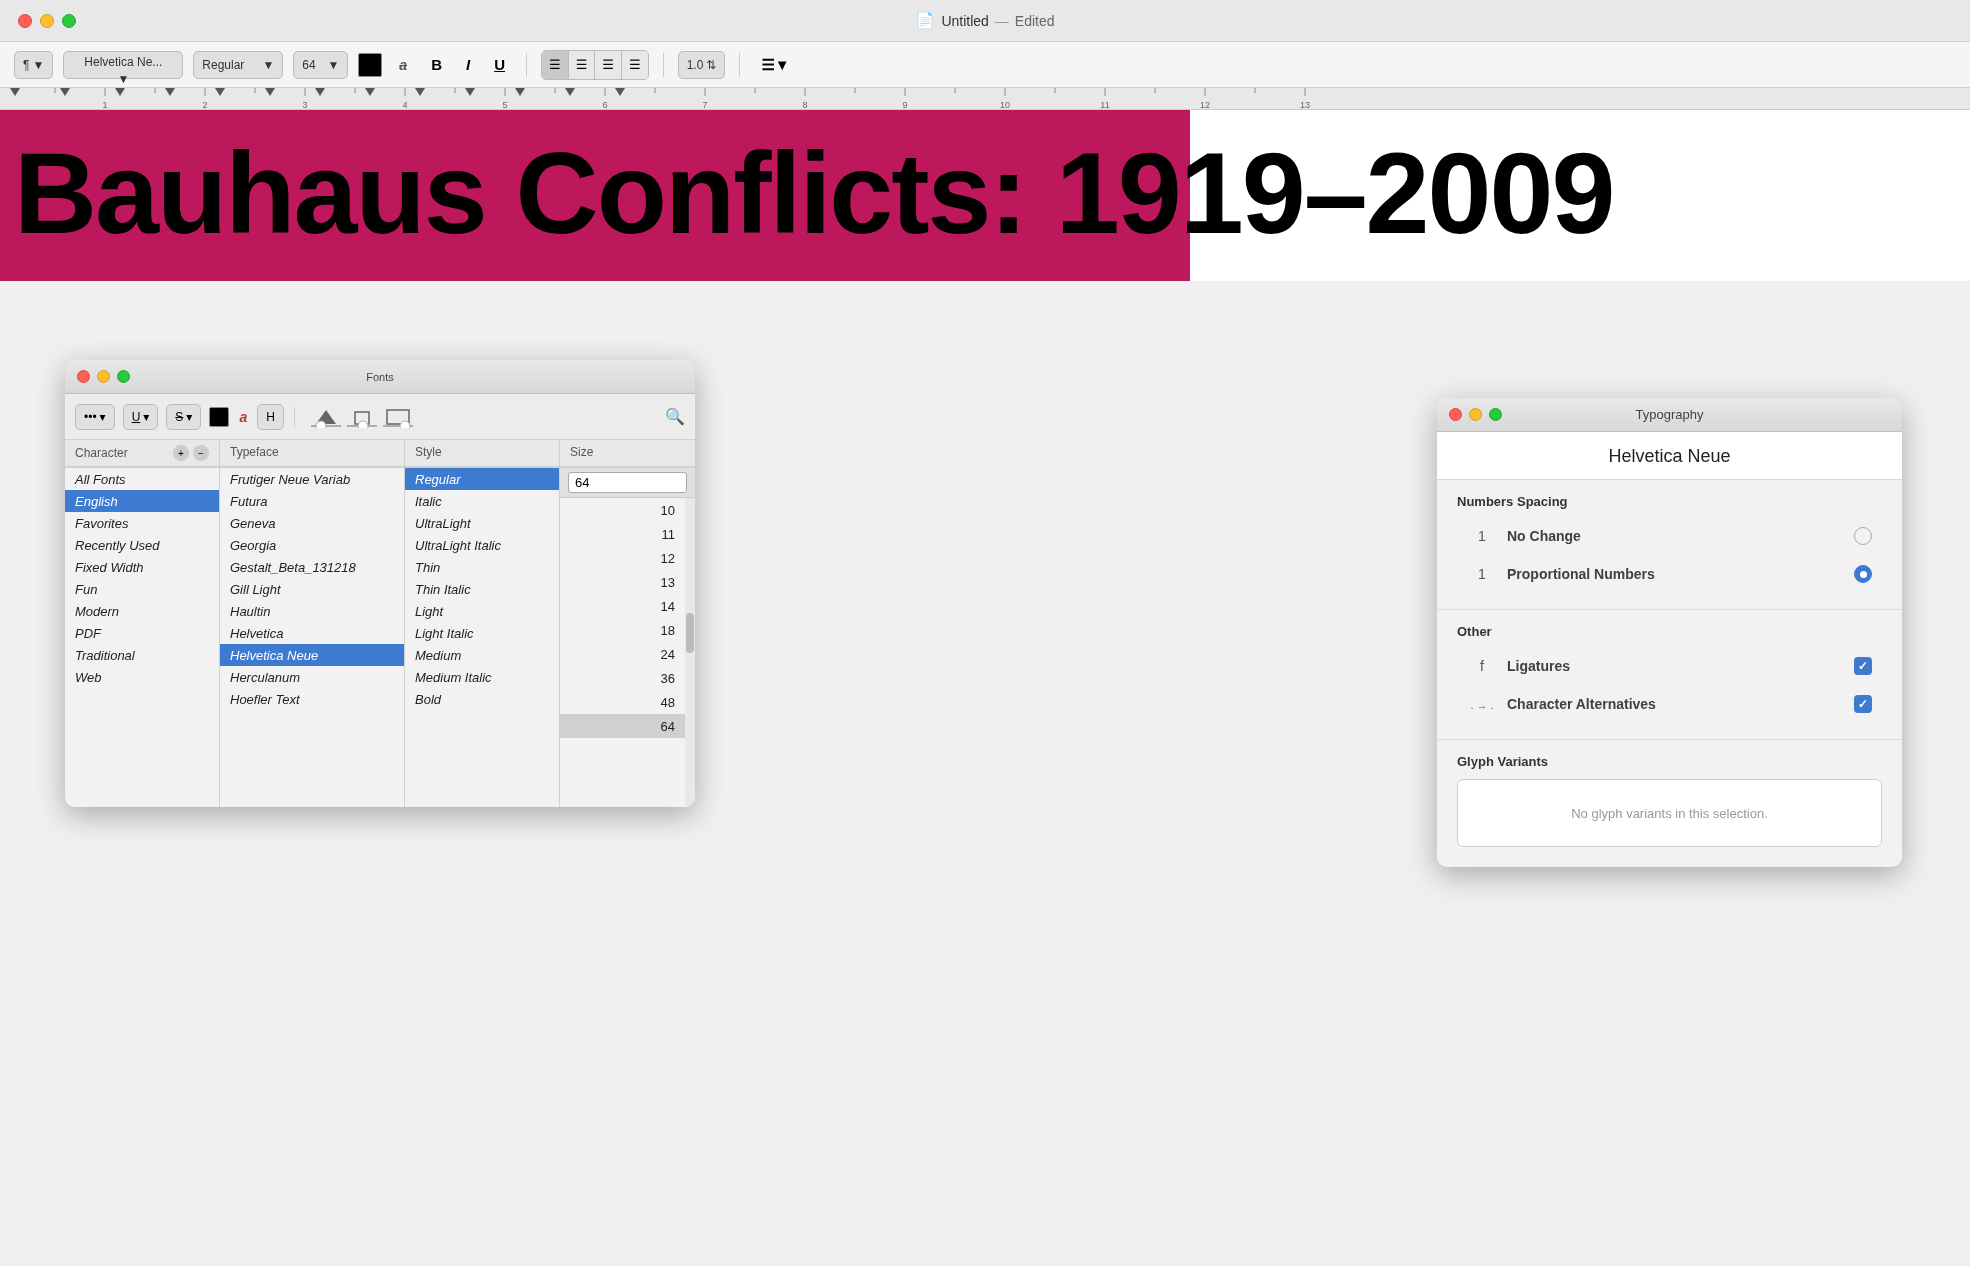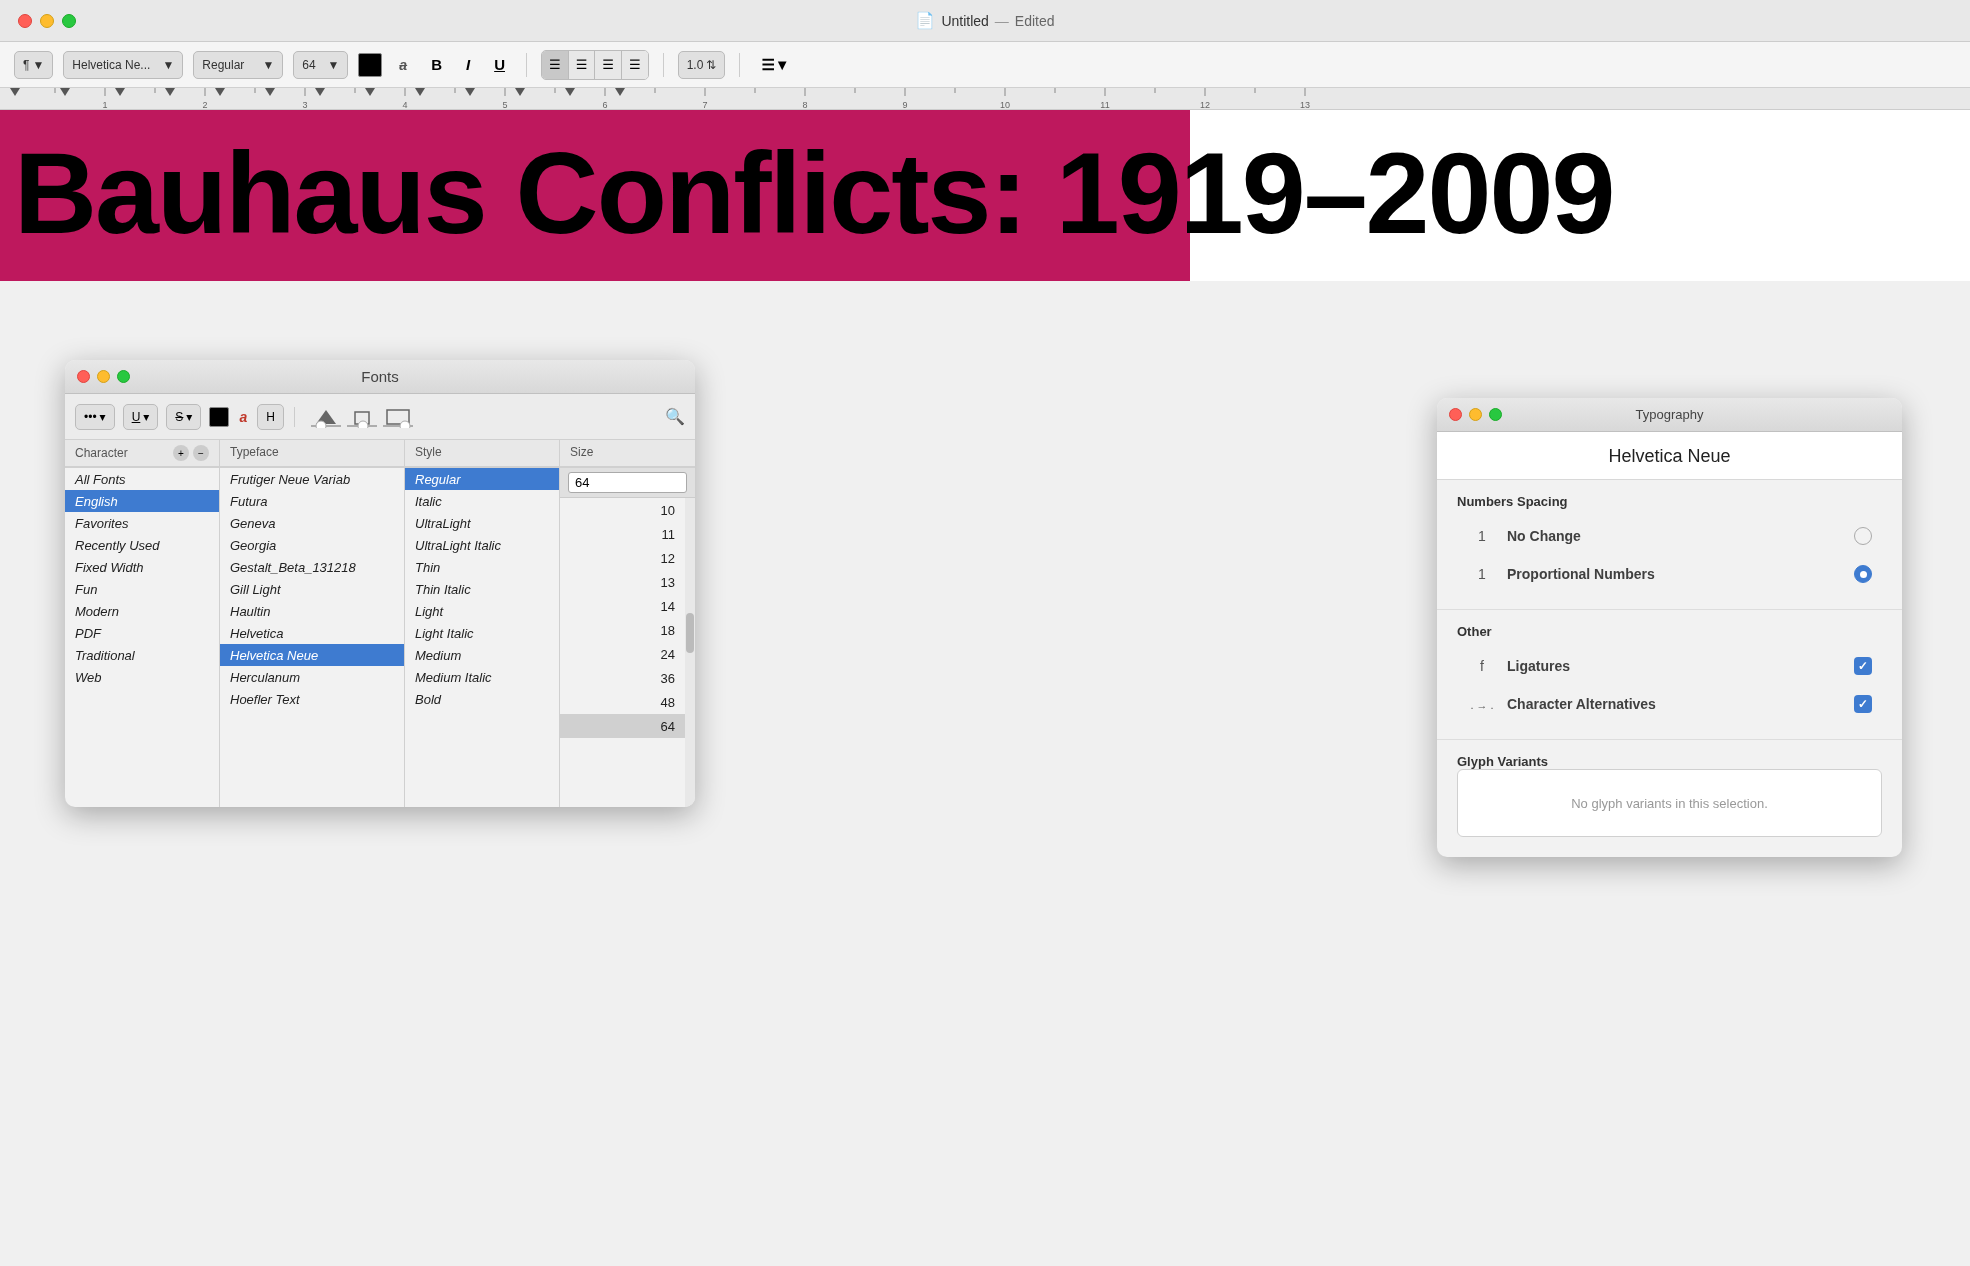--- a/index.html
+++ b/index.html
@@ -65,21 +65,21 @@
       border-radius: 5px;
       padding: 3px 8px;
       font-size: 12px;
       color: #333;
       cursor: pointer;
       display: flex;
       align-items: center;
       gap: 3px;
       height: 28px;
     }
-    .toolbar-btn-wide { min-width: 120px; justify-content: space-between; }
+    .toolbar-btn-wide { min-width: 120px; justify-content: space-between; flex-direction: column; }
     .toolbar-btn-medium { min-width: 90px; justify-content: space-between; }
     .toolbar-btn-small { min-width: 55px; justify-content: space-between; }
     .toolbar-swatch {
       width: 24px; height: 24px;
       background: #000;
       border: 1px solid #888;
       border-radius: 2px;
       cursor: pointer;
     }
     .toolbar-format-btn {
@@ -183,21 +183,21 @@
     #fonts-traffic {
       position: absolute;
       left: 12px;
       display: flex;
       gap: 7px;
     }
     .fp-tl { width: 13px; height: 13px; border-radius: 50%; }
     .fp-red { background: #ff5f57; border: 1px solid #e0443e; }
     .fp-yellow { background: #febc2e; border: 1px solid #d4a017; }
     .fp-green { background: #28c840; border: 1px solid #1aab29; }
-    #fonts-title { font-size: 15px; color: #444; }
+    #fonts-title { font-size: 11px; color: #444; }
 
     
     #fonts-toolbar {
       background: #ececec;
       height: 46px;
       display: flex;
       align-items: center;
       padding: 0 10px;
       gap: 8px;
       border-bottom: 1px solid #d0d0d0;
@@ -399,20 +399,21 @@
       font-weight: bold;
     }
 
     .glyph-variants-section {
       padding: 14px 20px 20px;
     }
     .glyph-variants-title {
       font-size: 13px;
       font-weight: 600;
       color: #333;
+      margin-bottom: 10px;
     }
     .glyph-variants-box {
       background: white;
       border: 1px solid #d0d0d0;
       border-radius: 6px;
       padding: 24px 16px;
       text-align: center;
     }
     .glyph-variants-empty {
       font-size: 13px;

